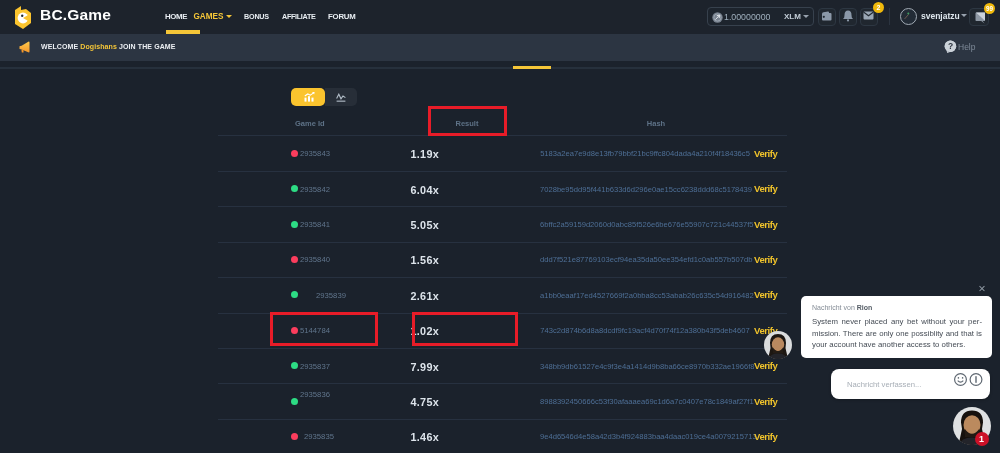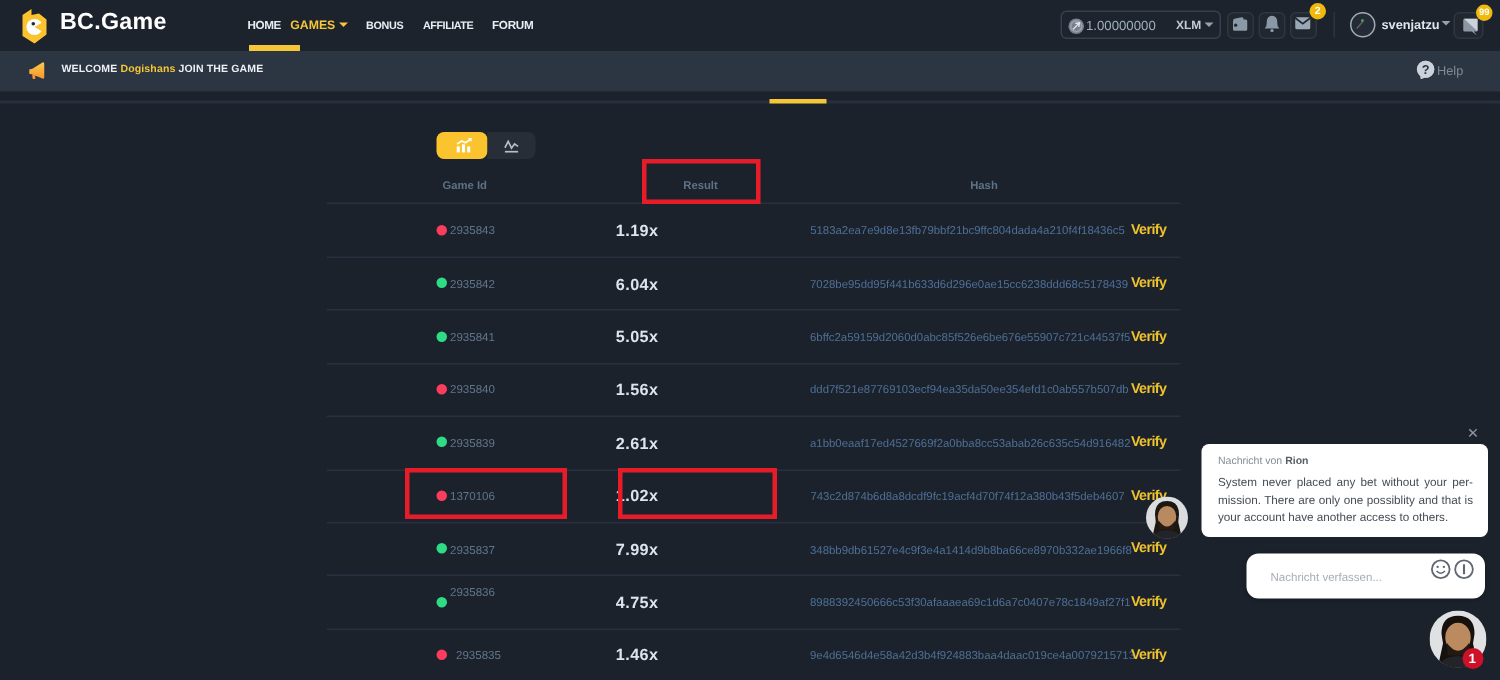--- a/index.html
+++ b/index.html
@@ -172,27 +172,27 @@
   <div class="abs hash" style="top:220.0px;">6bffc2a59159d2060d0abc85f526e6be676e55907c721c44537f5</div>
   <div class="abs ver" style="top:218.5px;">Verify</div>
   <div class="abs rowline" style="top:241.7px;"></div>
   <div class="abs dot dr" style="left:291px;top:255.9px;"></div>
   <div class="abs gid" style="left:300px;top:255.4px;">2935840</div>
   <div class="abs res" style="top:254.4px;">1.56x</div>
   <div class="abs hash" style="top:255.4px;">ddd7f521e87769103ecf94ea35da50ee354efd1c0ab557b507db</div>
   <div class="abs ver" style="top:253.9px;">Verify</div>
   <div class="abs rowline" style="top:277.1px;"></div>
   <div class="abs dot dg" style="left:291px;top:291.3px;"></div>
-  <div class="abs gid" style="left:300px;top:290.8px;">2935839</div>
+  <div class="abs gid" style="left:316px;top:290.8px;">2935839</div>
   <div class="abs res" style="top:289.8px;">2.61x</div>
   <div class="abs hash" style="top:290.8px;">a1bb0eaaf17ed4527669f2a0bba8cc53abab26c635c54d916482</div>
   <div class="abs ver" style="top:289.3px;">Verify</div>
   <div class="abs rowline" style="top:312.5px;"></div>
   <div class="abs dot dr" style="left:291px;top:326.7px;"></div>
-  <div class="abs gid" style="left:300px;top:326.2px;">1370106</div>
+  <div class="abs gid" style="left:300px;top:326.2px;">5144784</div>
   <div class="abs res" style="top:325.2px;">1.02x</div>
   <div class="abs hash" style="top:326.2px;">743c2d874b6d8a8dcdf9fc19acf4d70f74f12a380b43f5deb4607</div>
   <div class="abs ver" style="top:324.7px;">Verify</div>
   <div class="abs rowline" style="top:347.9px;"></div>
   <div class="abs dot dg" style="left:291px;top:362.1px;"></div>
   <div class="abs gid" style="left:300px;top:361.6px;">2935837</div>
   <div class="abs res" style="top:360.6px;">7.99x</div>
   <div class="abs hash" style="top:361.6px;">348bb9db61527e4c9f3e4a1414d9b8ba66ce8970b332ae1966f8</div>
   <div class="abs ver" style="top:360.1px;">Verify</div>
   <div class="abs rowline" style="top:383.3px;"></div>

